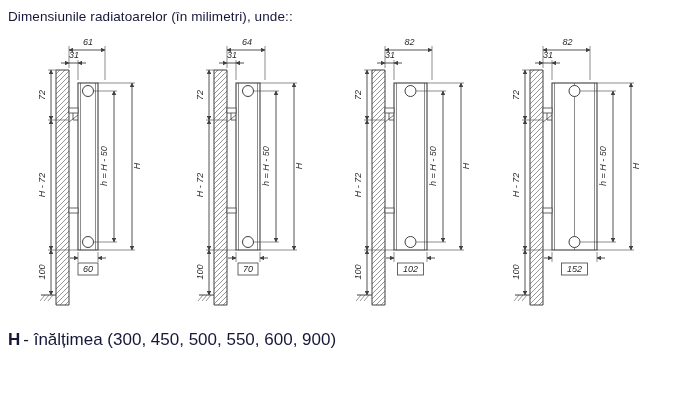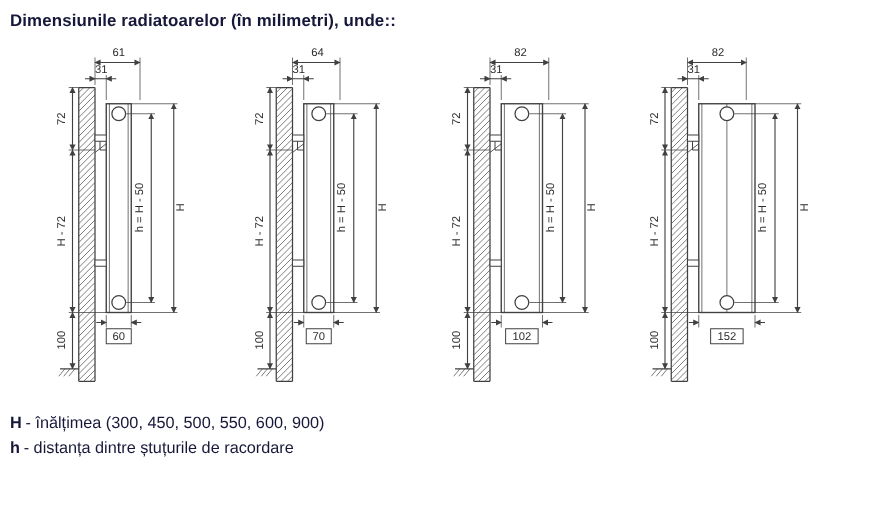--- a/index.html
+++ b/index.html
@@ -1,22 +1,22 @@
 <!DOCTYPE html>
 <html><head>
 <meta charset="utf-8">
 <style>
   * { margin:0; padding:0; box-sizing:border-box; }
   html,body { width:700px; height:407px; background:#ffffff; overflow:hidden;
     font-family:"Liberation Sans", sans-serif; }
-  .title { font-size:13.5px; color:#17173a; padding:9px 0 0 8px; letter-spacing:.1px;font-weight:bold; }
-  .row { display:flex; justify-content:center; padding:0 16px 0 38px; margin-top:12px; }
+  .title { font-size:13.5px; color:#17173a; padding:9px 0 0 8px; letter-spacing:.1px; }
+  .row { display:flex; justify-content:flex-start; padding:0 16px 0 38px; margin-top:12px;font-style:italic; }
   .diagram { width:158px; height:278px; }
   svg text { font-family:"Liberation Sans", sans-serif; }
-  .legend { padding:16px 16px 0 8px; color:#17173a; font-size:13px; }
+  .legend { padding:16px 16px 0 8px; color:#17173a; font-size:17px; }
   .legend-line { margin-bottom:5px; }
   .legend-line b { font-weight:bold; margin-right:3px; }
 </style>
 </head>
 <body>
 
 <div class="page">
   <div class="title">Dimensiunile radiatoarelor (în milimetri), unde::</div>
 
   <div class="row">
@@ -464,17 +464,14 @@
           <line x1="93" y1="222" x2="85" y2="222" stroke="#404040" stroke-width="0.9" marker-end="url(#dg3a)"></line>
           <rect x="49.5" y="227" width="26" height="12" fill="#fff" stroke="#404040" stroke-width="0.8"></rect>
           <text x="62.5" y="236" font-size="9" fill="#2b2b2b" text-anchor="middle">152</text>
         </svg></div>
   </div>
 
   <div class="legend">
     <div class="legend-line">
       <b>H</b><span>- înălțimea (300, 450, 500, 550, 600, 900)</span>
     </div>
-    <div class="legend-line">
-      <b>h</b><span>- distanța dintre ștuțurile de racordare</span>
-    </div>
   </div>
 </div>
 
 </body></html>

